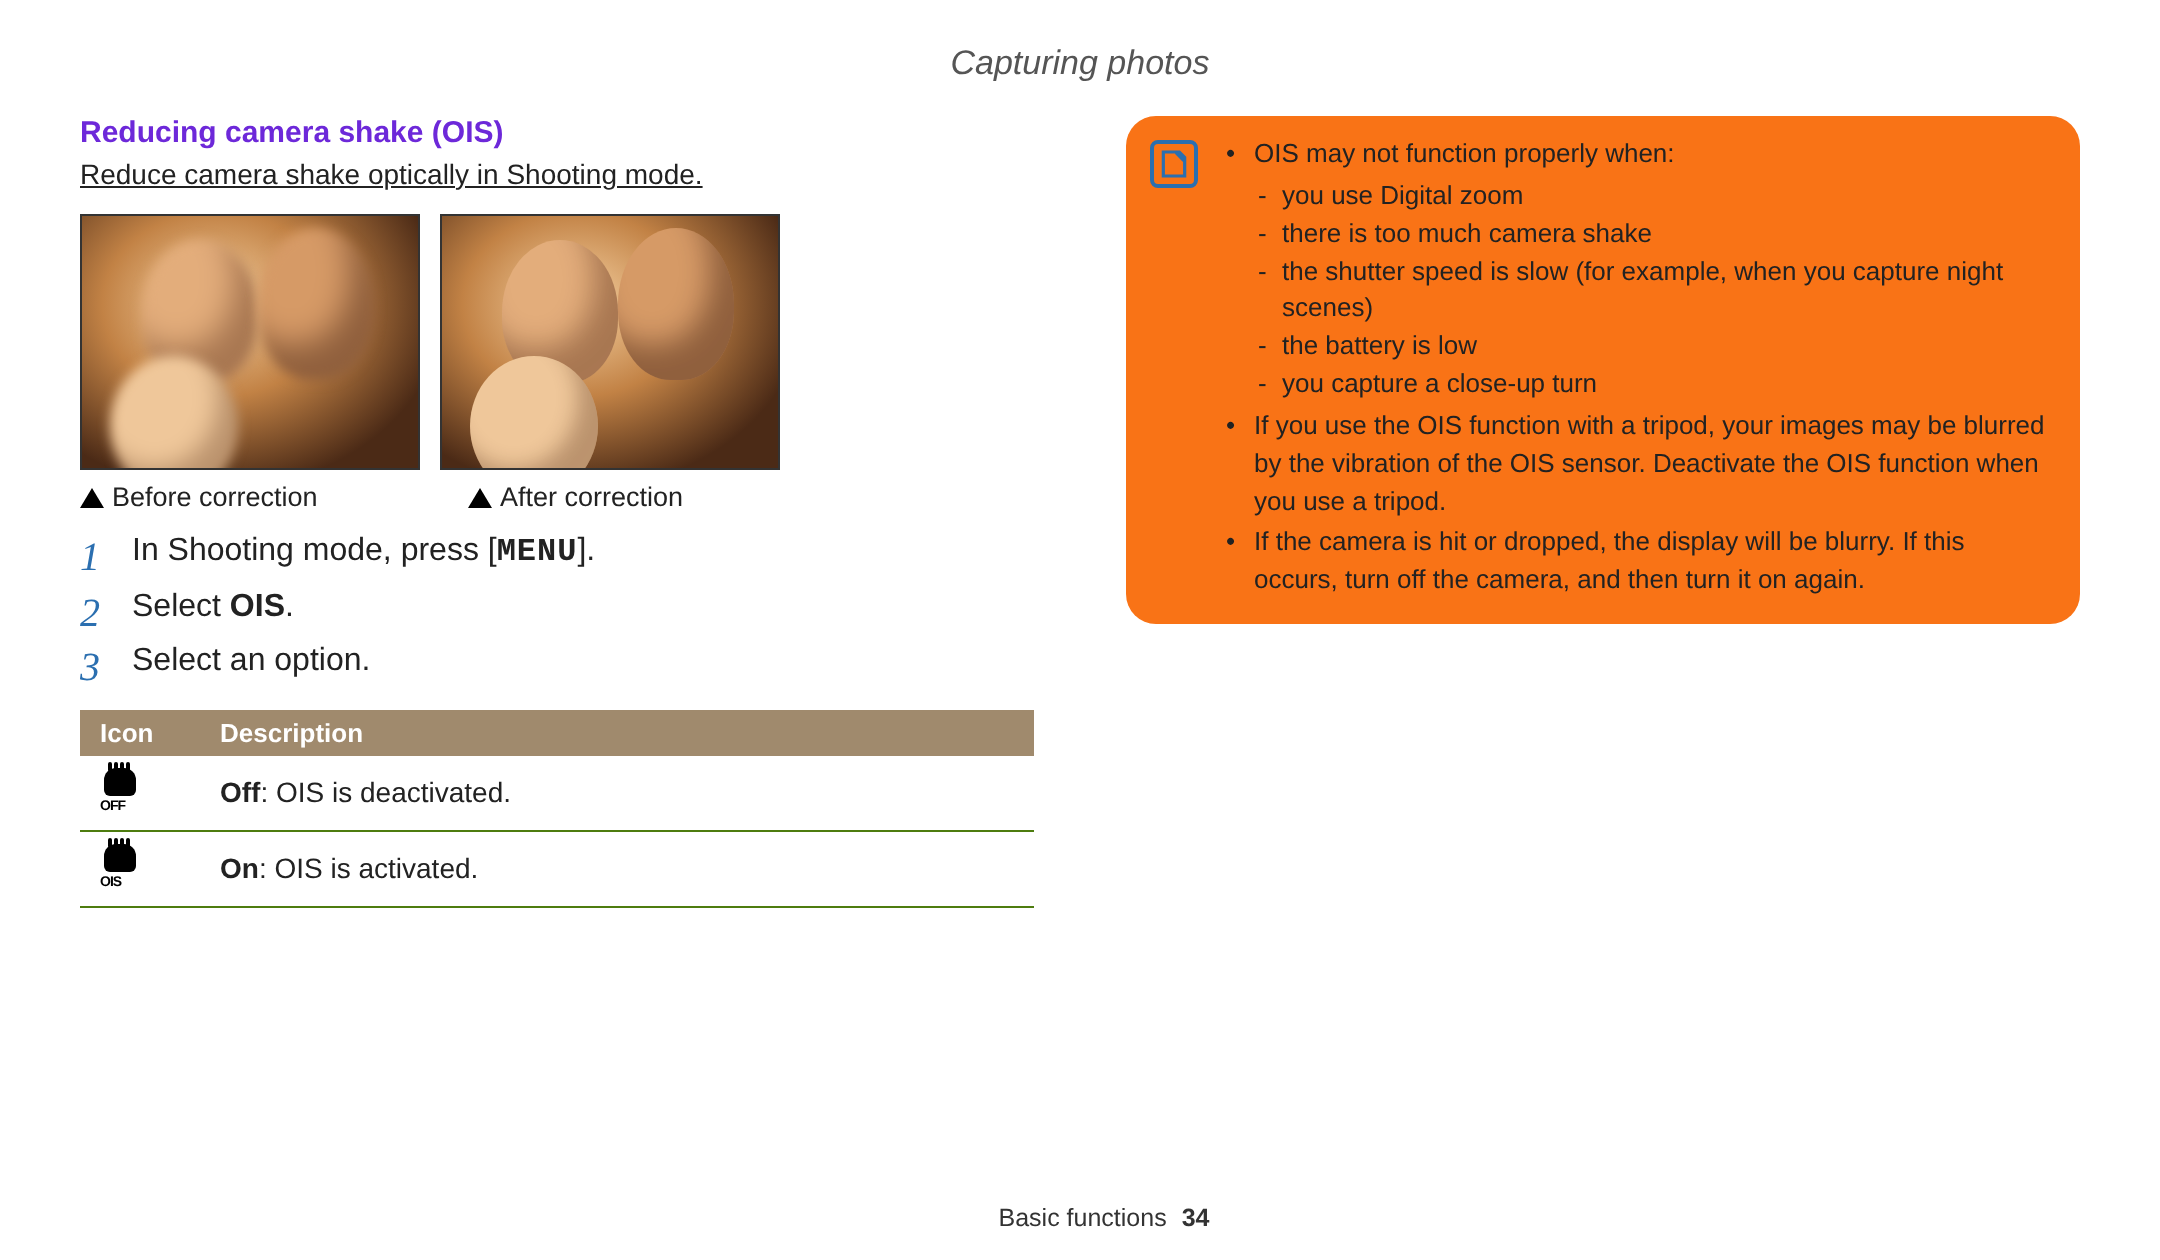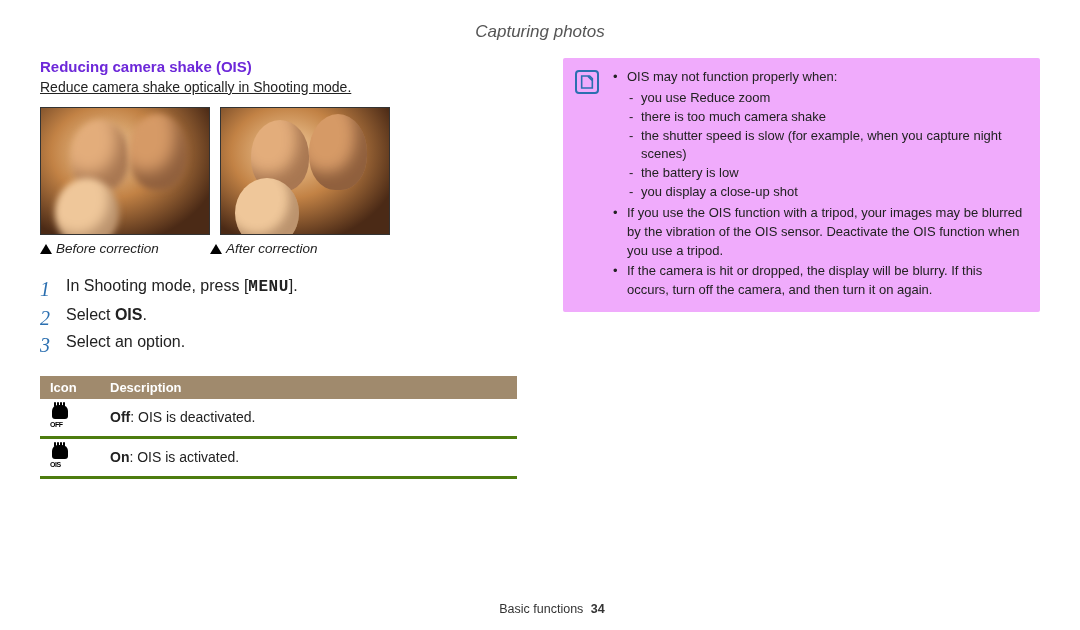--- a/index.html
+++ b/index.html
@@ -50,23 +50,22 @@
     overflow: hidden;
   }
   .photo .blob1 { position:absolute; left:30px; top:12px; width:58px; height:72px; border-radius:50% 50% 45% 45%; background:#e3ad7b; box-shadow: inset -12px -18px 14px rgba(60,20,5,.35);}
   .photo .blob2 { position:absolute; left:88px; top:6px; width:58px; height:76px; border-radius:50% 50% 45% 45%; background:#d69a66; box-shadow: inset -12px -18px 14px rgba(40,10,0,.4);}
   .photo .blob3 { position:absolute; left:14px; top:70px; width:64px; height:70px; border-radius:50%; background:#efc79a; box-shadow: inset -10px -14px 10px rgba(70,30,10,.3);}
   .photo.blur .blob1,
   .photo.blur .blob2,
   .photo.blur .blob3 { filter: blur(3px); }
   .caption-row {
     display: flex;
-    gap: 0;
-    margin-bottom: 16px;
-    font-style: italic;
+    gap: 24px;
+    margin-bottom: 6px;
   }
   .caption {
     width: 170px;
     font-size: 13.5px;
     display: flex;
     align-items: center;
     gap: 4px;
   }
   .caption .tri {
     width:0;height:0;border-left:6px solid transparent;border-right:6px solid transparent;border-bottom:10px solid #000;display:inline-block;
@@ -91,48 +90,48 @@
     font-family: Georgia, serif;
   }
   .menu-key {
     font-family: Liberation Mono, monospace;
     font-weight: bold;
     letter-spacing: 0.5px;
   }
   table.opts {
     width: 100%;
     border-collapse: collapse;
-    margin-top: 20px;
+    margin-top: 10px;
     font-size: 14px;
   }
   table.opts thead th {
     background: #a08a6d;
     color: #fff;
     font-weight: 600;
     text-align: left;
     padding: 4px 10px;
     font-size: 13px;
   }
   table.opts thead th:first-child { width: 60px; }
   table.opts tbody td {
     padding: 6px 10px;
-    border-bottom: 3px solid #4d7c0f;
+    border-bottom: 1px solid #4d7c0f;
     vertical-align: middle;
   }
   .ois-icon {
     display:inline-block;width:22px;height:22px;position:relative;
   }
   .ois-icon .hand{
     position:absolute;left:2px;top:0;width:16px;height:14px;border-radius:6px 6px 3px 3px;background:#000;
   }
   .ois-icon .hand::before{content:"";position:absolute;left:2px;top:-3px;width:2px;height:5px;background:#000;border-radius:1px;box-shadow:3px 0 #000,6px 0 #000,9px 0 #000;}
   .ois-icon .sub{position:absolute;left:0;bottom:-1px;font-size:7px;font-weight:bold;letter-spacing:-.5px;color:#000;}
   .note-box {
-    background: #f0abfc;
-    border-radius: 2px;
+    background: #f97316;
+    border-radius: 15px;
     padding: 10px 16px 10px 50px;
     position: relative;
     font-size: 13px;
     line-height: 1.45;
   }
   .note-icon {
     position:absolute; left:12px; top:12px; width:24px;height:24px;
     border:2px solid #2b6fb0; border-radius:4px; color:#2b6fb0;
     display:flex;align-items:center;justify-content:center;
   }
@@ -225,25 +224,25 @@
       <div class="note-icon">
         <svg viewBox="0 0 24 24" fill="none" stroke="#2b6fb0" stroke-width="2.4" stroke-linecap="round">
           <path d="M4 3 L16 3 L20 7 L20 21 L4 21 Z"></path>
           <path d="M14 4 L19 9"></path>
         </svg>
       </div>
       <ul class="outer">
         <li>
           <span>OIS may not function properly when:</span>
           <ul class="inner">
-            <li>you use Reduce zoom</li>
+            <li>you use Digital zoom</li>
             <li>there is too much camera shake</li>
             <li>the shutter speed is slow (for example, when you capture night scenes)</li>
             <li>the battery is low</li>
-            <li>you display a close-up shot</li>
+            <li>you capture a close-up turn</li>
           </ul>
         </li>
         <li>If you use the OIS function with a tripod, your images may be blurred by the vibration of the OIS sensor. Deactivate the OIS function when you use a tripod.</li>
         <li>If the camera is hit or dropped, the display will be blurry. If this occurs, turn off the camera, and then turn it on again.</li>
       </ul>
     </div>
   </div>
 </div>
 
 <div class="footer">

